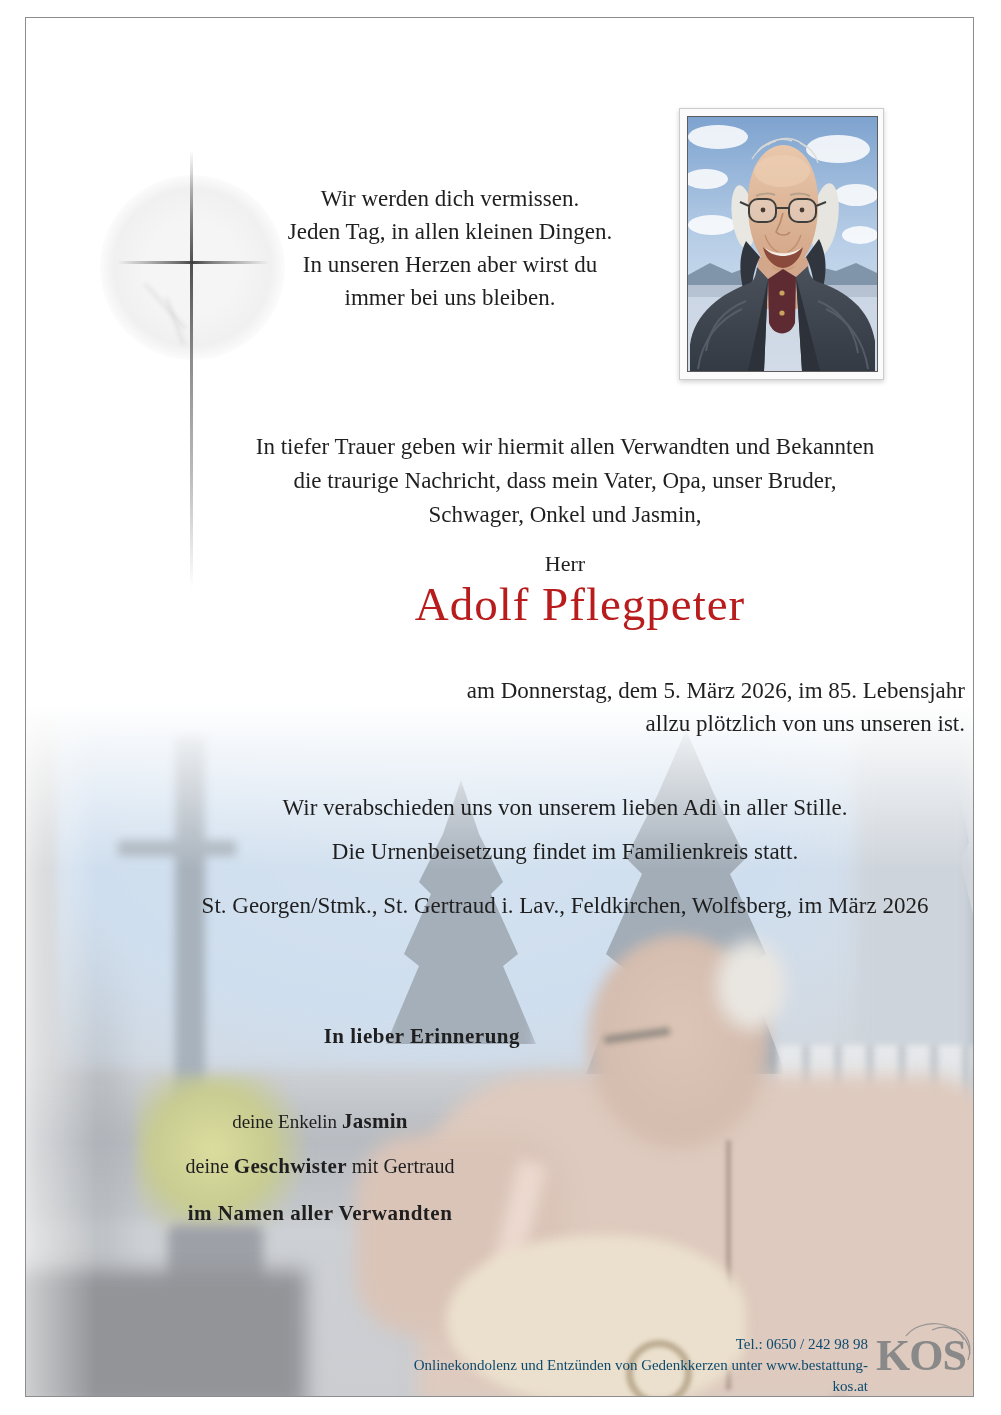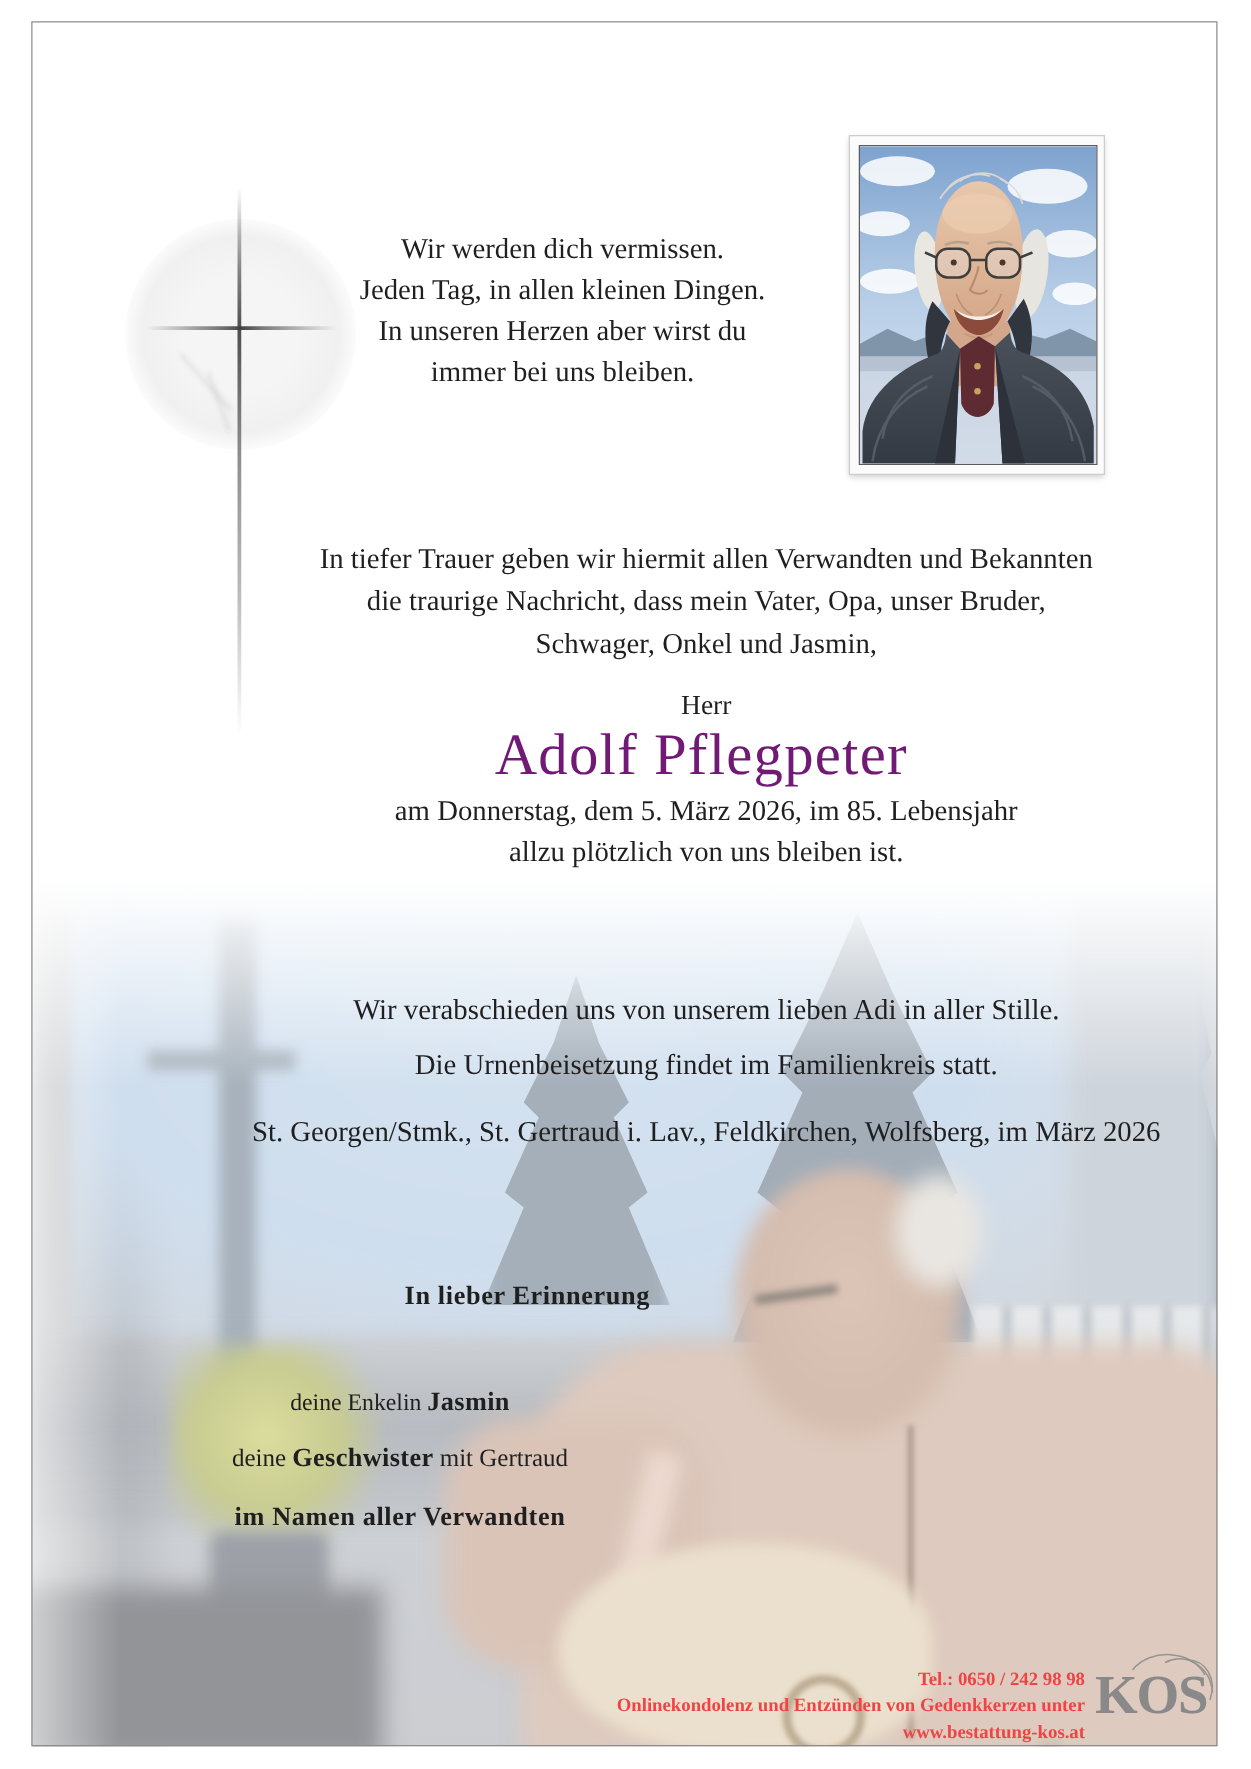--- a/index.html
+++ b/index.html
@@ -75,32 +75,32 @@
     padding:7px;box-shadow:0 2px 5px rgba(0,0,0,.18);
   }
   .portrait-inner{width:189px;height:254px;border:1px solid #5c5c5c;box-sizing:content-box;overflow:hidden;}
   .portrait-inner svg{display:block;}
 
   
   .txt{position:absolute;z-index:4;text-align:center;line-height:33px;font-size:23px;color:#1f1f1f;}
   .poem{left:150px;top:182px;width:600px;line-height:33px;font-size:23px;}
   .announce{left:155px;top:430px;width:820px;line-height:34px;}
   .salutation{left:165px;top:547px;width:800px;font-size:22px;}
-  .deceased{left:161px;top:574px;width:800px;font-size:47px;line-height:60px;letter-spacing:1px;color:#701a75;}
-  .deathinfo{left:165px;top:632px;width:800px;line-height:33px;}
+  .deceased{left:180px;top:574px;width:800px;font-size:47px;line-height:60px;letter-spacing:1px;color:#b91c1c;}
+  .deathinfo{left:165px;top:674px;width:800px;line-height:33px;text-align:right;}
   .farewell{left:165px;top:791px;width:800px;}
   .burial{left:165px;top:835px;width:800px;}
   .places{left:85px;top:889px;width:960px;font-size:23px;}
   .rem-head{left:120px;top:1020px;width:400px;font-size:21px;font-weight:bold;letter-spacing:.5px;text-align:right;}
   .rem-1{left:120px;top:1078px;width:400px;font-size:19px;}
   .rem-2{left:120px;top:1105px;width:400px;font-size:19px;}
   .rem-sib{left:120px;top:1150px;width:400px;font-size:20px;}
   .rem-close{left:120px;top:1197px;width:400px;font-size:21px;font-weight:bold;letter-spacing:.5px;}
   .bold-name{font-weight:bold;font-size:21px;letter-spacing:.3px;}
-  .footer{position:absolute;z-index:4;left:400px;top:1334px;width:468px;text-align:right;color:#ef4444;font-size:15px;line-height:21px;font-weight:bold;}
+  .footer{position:absolute;z-index:4;left:400px;top:1334px;width:468px;text-align:right;color:#0c4a6e;font-size:15px;line-height:21px;}
   .logo{position:absolute;z-index:4;left:872px;top:1316px;width:104px;height:70px;}
 </style>
 </head>
 <body>
 
 <div class="page">
 
   <div class="bg-photo">
     <div class="bg-leftcol"></div>
     <div class="bg-sky"></div>
@@ -238,21 +238,21 @@
     <div>In tiefer Trauer geben wir hiermit allen Verwandten und Bekannten</div>
     <div>die traurige Nachricht, dass mein Vater, Opa, unser Bruder,</div>
     <div>Schwager, Onkel und Jasmin,</div>
   </div>
 
   <div class="txt salutation">Herr</div>
   <div class="txt deceased">Adolf Pflegpeter</div>
 
   <div class="txt deathinfo">
     <div>am Donnerstag, dem 5. März 2026, im 85. Lebensjahr</div>
-    <div>allzu plötzlich von uns bleiben ist.</div>
+    <div>allzu plötzlich von uns unseren ist.</div>
   </div>
 
   <div class="txt farewell">Wir verabschieden uns von unserem lieben Adi in aller Stille.</div>
   <div class="txt burial">Die Urnenbeisetzung findet im Familienkreis statt.</div>
   <div class="txt places">St. Georgen/Stmk., St. Gertraud i. Lav., Feldkirchen, Wolfsberg, im März 2026</div>
 
   <div class="txt rem-head">In lieber Erinnerung</div>
 
   <div class="txt rem-2">
     <span>deine Enkelin </span><span class="bold-name">Jasmin</span>

